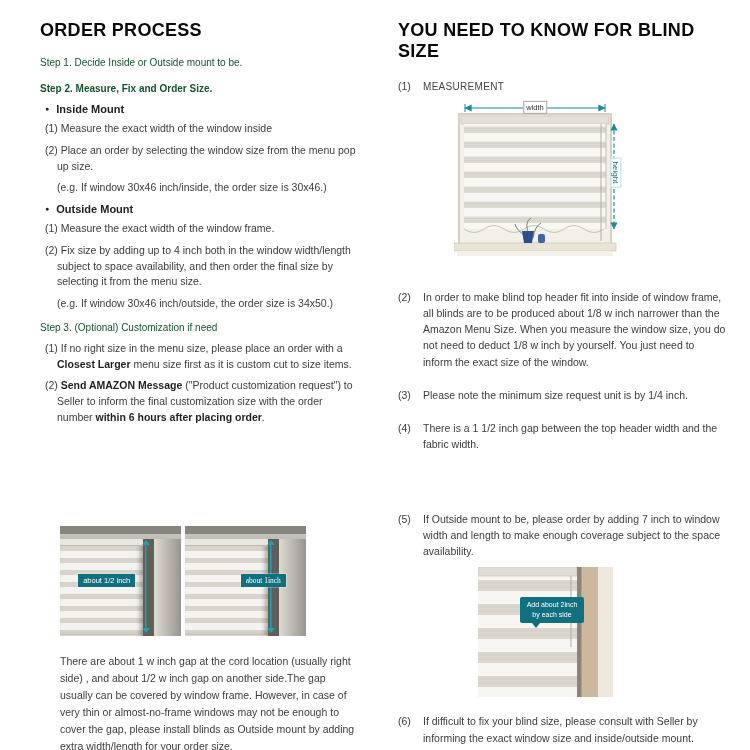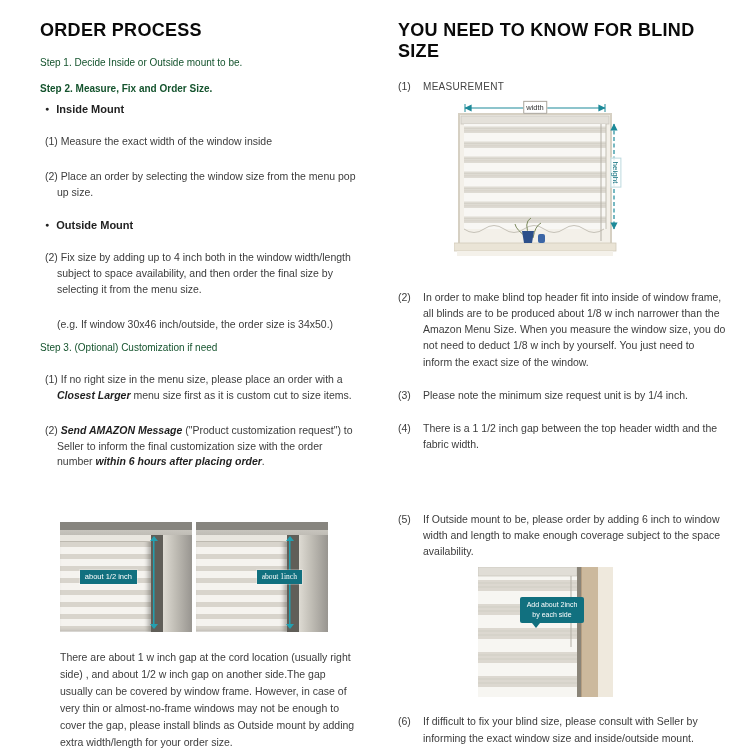--- a/index.html
+++ b/index.html
@@ -15,28 +15,28 @@
 
   .main-title { font-size:18px; font-weight:700; color:#0a0a0a; letter-spacing:.3px; margin:8px 0 16px; }
   .step-heading { font-size:10px; color:#14532d; font-weight:400; }
   .sh-1 { margin-bottom:15px; }
   .sh-2 { margin-bottom:9px;font-weight:bold; }
   .sh-3 { margin:10px 0 8px; }
 
   .mount-title { font-size:11px; font-weight:700; color:#222; margin:3px 0 3px; padding-left:5px; }
   .bullet { font-size:7px; vertical-align:2px; margin-right:7px; color:#222; }
 
-  .body-item { font-size:10.5px; line-height:1.5; margin:19px 0; padding-left:17px; text-indent:-12px; }
+  .body-item { font-size:10.5px; line-height:1.5; margin:6px 0; padding-left:17px; text-indent:-12px; }
   .body-item.eg { text-indent:0; margin-bottom:7px; }
-  .body-item b { color:#1f1f1f;font-style:italic; }
+  .body-item b { color:#1f1f1f; }
   .mount-block { margin-bottom:6px; }
 
   .photo-row { display:flex; gap:4px; margin:52px 0 0 20px; }
-  .photo { width:132px; height:110px; position:relative; overflow:hidden;
-    background:linear-gradient(180deg,#87857f 0,#87857f 8px,#c7c4bd 8px,#b5b2ab 20px,#adaaa3 100%); }
+  .photo { width:121px; height:110px; position:relative; overflow:hidden;
+    background:linear-gradient(180deg,#87857f 0,#87857f 8px,#c7c4bd 8px,#b5b2ab 20px,#adaaa3 100%);margin-top:48px; }
   .ph-blind { position:absolute; top:13px; left:0; width:69%; bottom:0;
     background:repeating-linear-gradient(180deg,#f5f3ef 0px,#f5f3ef 7px,#d8d4cc 7px,#d8d4cc 12px);
     box-shadow:inset -3px 0 4px rgba(40,40,35,.35); }
   .ph-blind::before { content:""; position:absolute; top:0; left:0; right:0; height:6px;
     background:#e9e6df; border-bottom:1px solid #bdb9b0; }
   .ph-gap { position:absolute; top:13px; left:69%; width:9%; bottom:0; background:#605e58; }
   .ph-frame { position:absolute; top:13px; left:78%; right:0; bottom:0;
     background:linear-gradient(90deg,#dedbd3 0,#c2bfb7 40%,#989590 100%); }
   .ph-arrow { position:absolute; left:calc(71% - 4px); top:15px; bottom:4px; width:8px;
     background:linear-gradient(#23a0b0,#23a0b0) 50% 0/1.5px 100% no-repeat; }
@@ -80,24 +80,26 @@
   <section class="col-left">
     <h1 class="main-title">ORDER PROCESS</h1>
 
     <p class="step-heading sh-1">Step 1. Decide Inside or Outside mount to be.</p>
     <p class="step-heading sh-2">Step 2. Measure, Fix and Order Size.</p>
 
     <div class="mount-block">
       <p class="mount-title"><span class="bullet">●</span><b>Inside Mount</b></p>
       <p class="body-item">(1) Measure the exact width of the window inside</p>
       <p class="body-item">(2) Place an order by selecting the window size from the menu pop up size.</p>
+      <p class="body-item eg">(e.g.  If window 30x46 inch/inside, the order size is 30x46.)</p>
     </div>
 
     <div class="mount-block">
       <p class="mount-title"><span class="bullet">●</span><b>Outside Mount</b></p>
+      <p class="body-item">(1) Measure the exact width of the window frame.</p>
       <p class="body-item">(2) Fix size by adding up to 4 inch both in the window width/length subject to space availability, and then order the final size by selecting it from the menu size.</p>
       <p class="body-item eg">(e.g.  If window 30x46 inch/outside, the order size is 34x50.)</p>
     </div>
 
     <p class="step-heading sh-3">Step 3. (Optional) Customization if need</p>
     <p class="body-item"><span>(1) If no right size in the menu size, please place an order with a </span><b>Closest Larger</b><span> menu size first as it is custom cut to size items.</span></p>
     <p class="body-item"><span>(2) </span><b>Send AMAZON Message</b><span> ("Product customization request") to Seller to inform the final customization size with the order number </span><b>within 6 hours after placing order</b><span>.</span></p>
 
     <div class="photo-row">
       <div class="photo photo1">
@@ -172,21 +174,21 @@
       <span class="r-text">Please note the minimum size request unit is by 1/4 inch.</span>
     </div>
 
     <div class="r-item r-item-4">
       <span class="r-label">(4)</span>
       <span class="r-text">There is a 1 1/2 inch gap between the top header width and the fabric width.</span>
     </div>
 
     <div class="r-item r-item-5">
       <span class="r-label">(5)</span>
-      <span class="r-text">If Outside mount to be, please order by adding 6 inch to window width and length to make enough coverage subject to the space availability.</span>
+      <span class="r-text">If Outside mount to be, please order by adding 7 inch to window width and length to make enough coverage subject to the space availability.</span>
     </div>
 
     <div class="fig-outside">
       <svg width="135" height="130" viewBox="0 0 135 130">
         <defs>
           <pattern id="zebra5" width="10" height="24" patternUnits="userSpaceOnUse">
             <rect width="10" height="24" fill="#f7f6f2"></rect>
             <rect y="13" width="10" height="11" fill="#dcd8d0"></rect>
             <line x1="0" y1="16" x2="10" y2="16" stroke="#c9c5bb" stroke-width="0.6"></line>
             <line x1="0" y1="20" x2="10" y2="20" stroke="#c9c5bb" stroke-width="0.6"></line>

